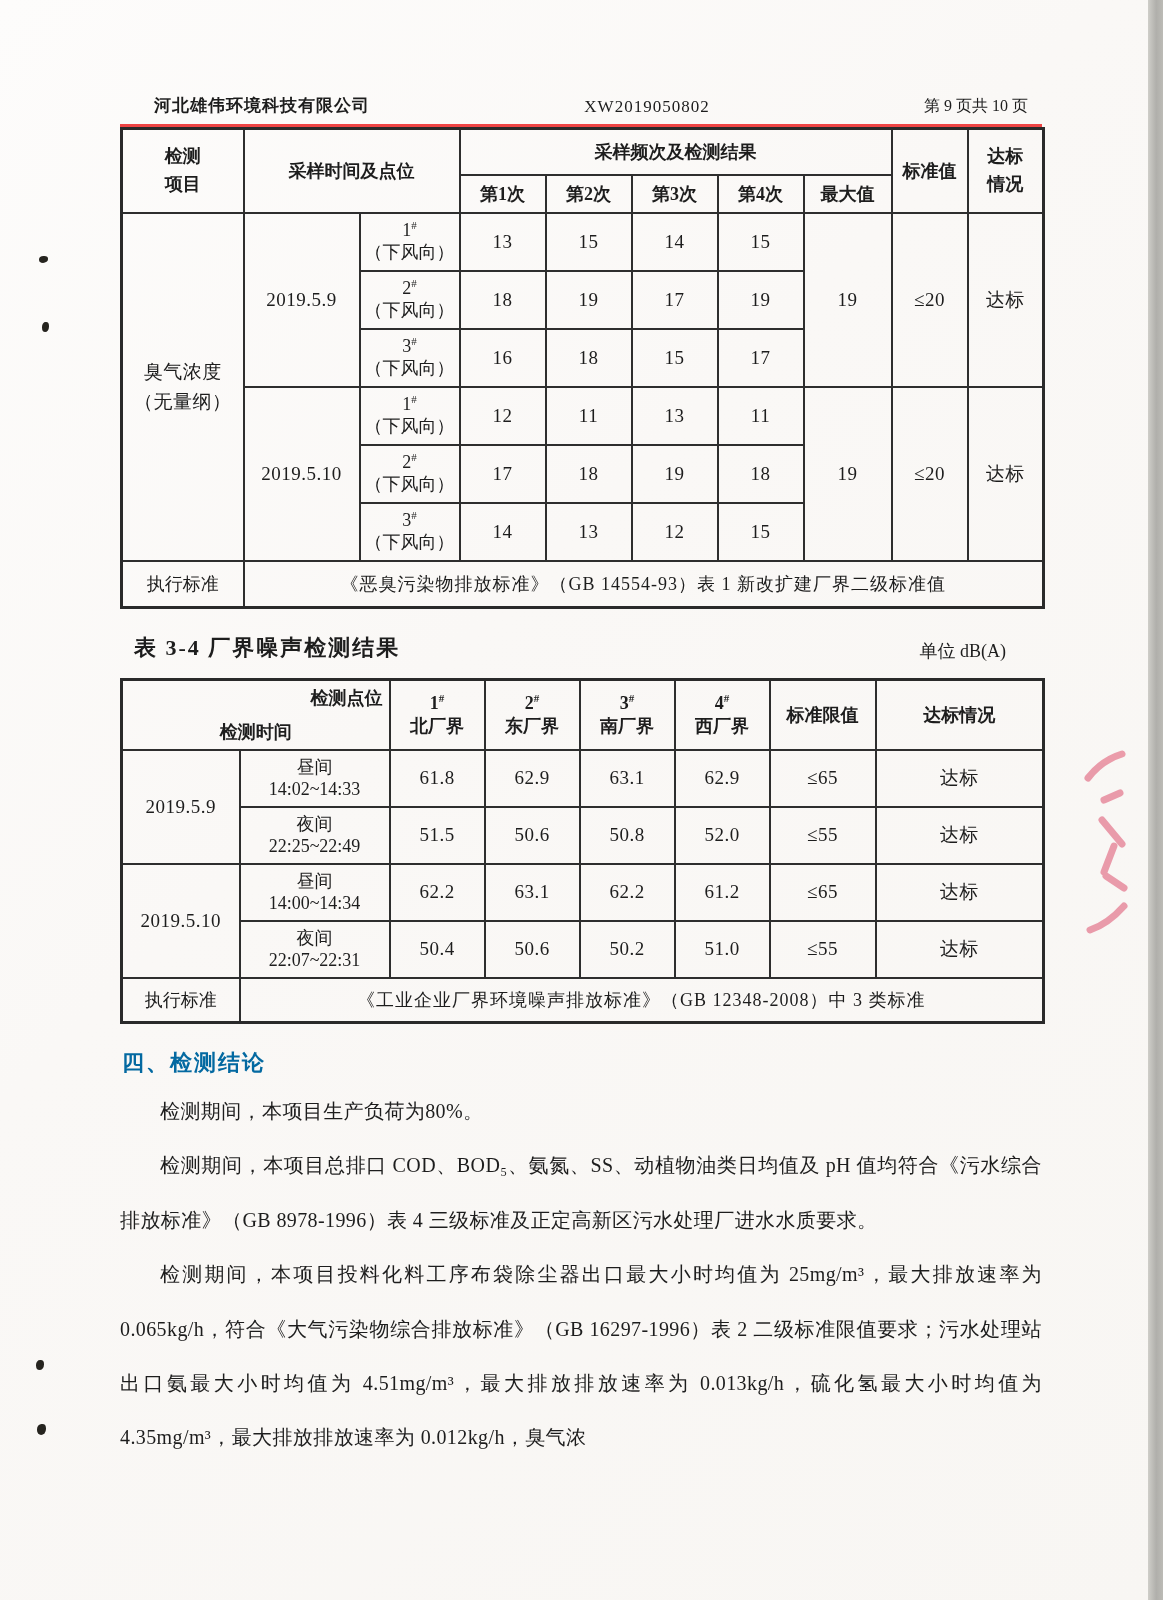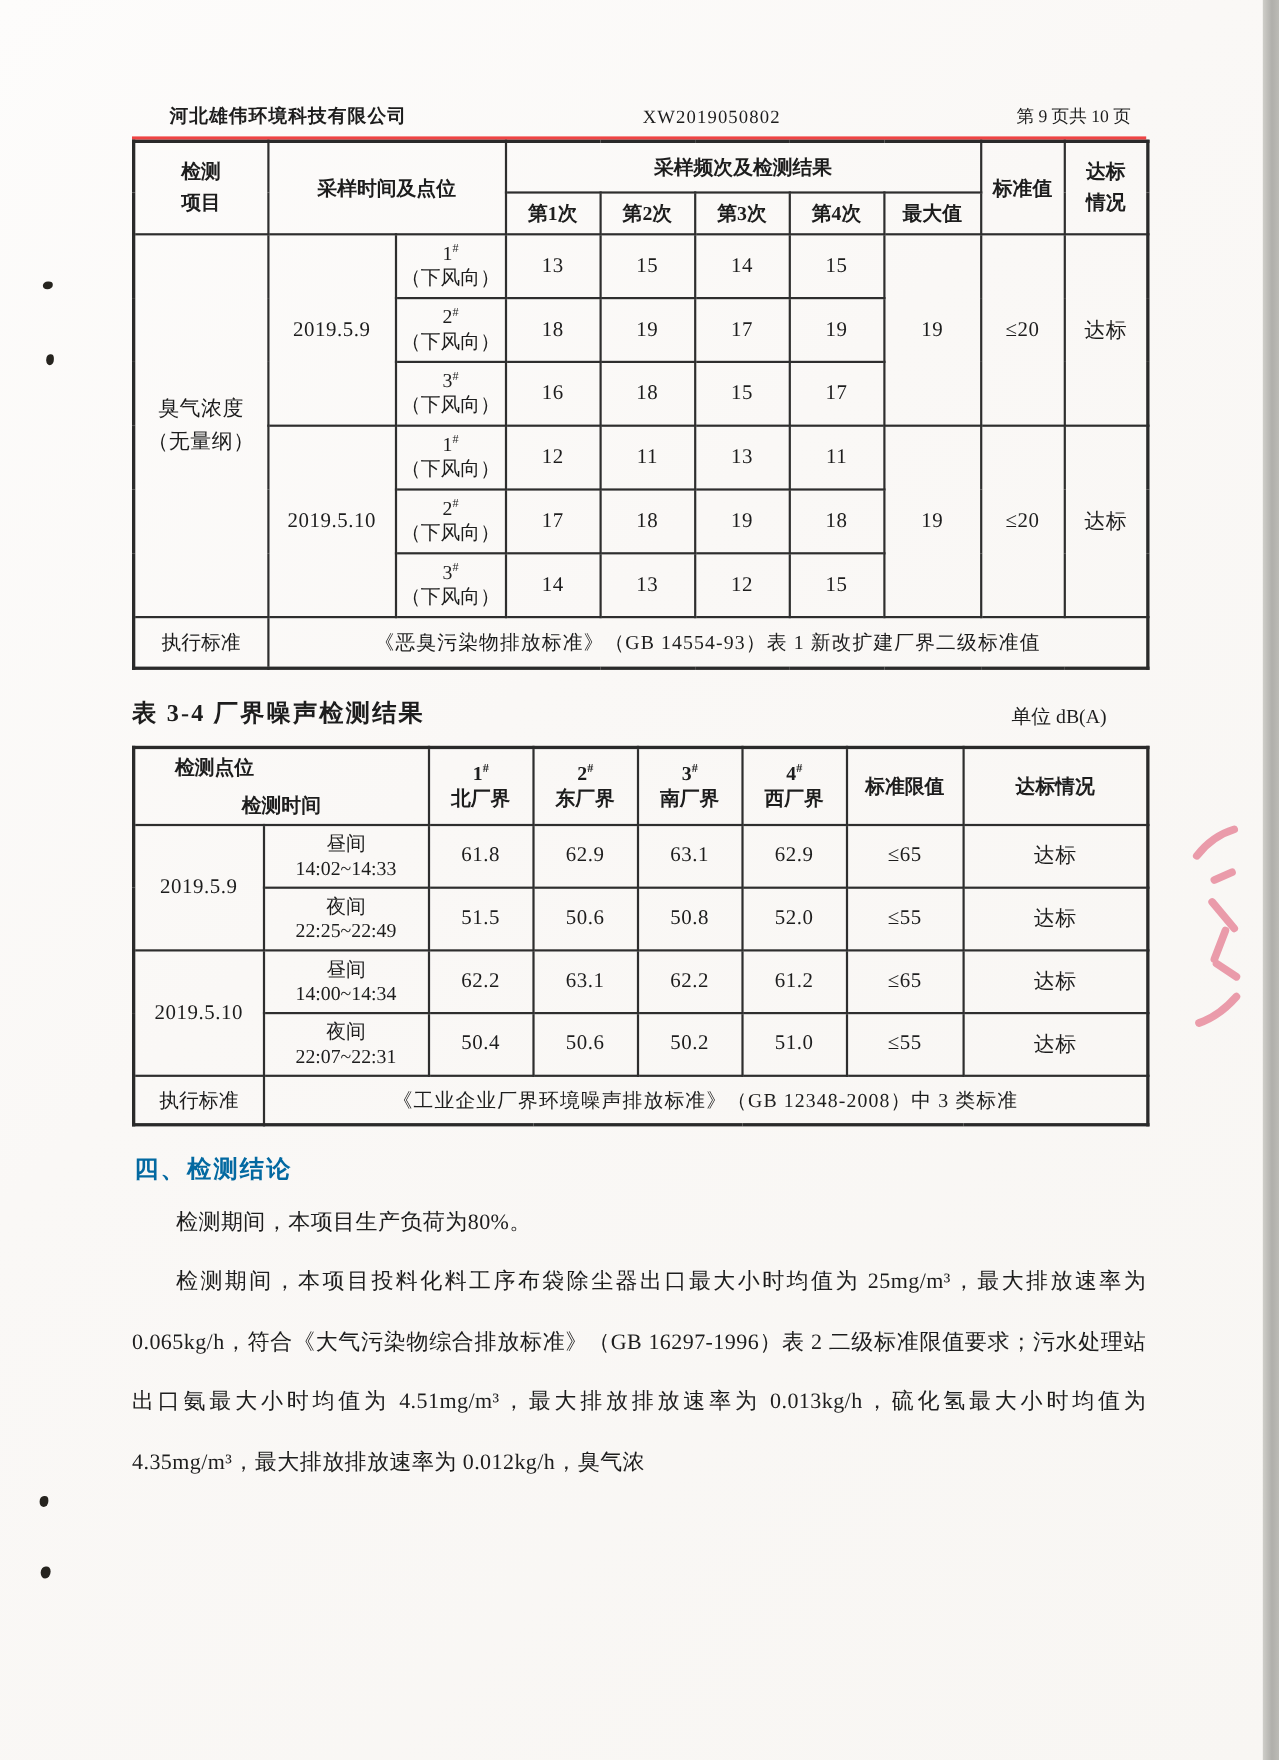--- a/index.html
+++ b/index.html
@@ -15,21 +15,21 @@
 
   
   .doc-header{display:flex;justify-content:space-between;align-items:flex-end;
     padding:0 14px 7px 34px;border-bottom:3px solid #ef4444;}
   .doc-header .company{font-size:17px;font-weight:bold;letter-spacing:1px;}
   .doc-header .repno{font-size:17px;letter-spacing:1px;}
   .doc-header .pageinfo{font-size:16px;}
 
   .tbl-title{font-size:23px;font-weight:bold;letter-spacing:2px;margin:27px 0 17px 2px;}
   .tbl2-title-row{display:flex;justify-content:space-between;align-items:flex-end;
-    margin:24px 0 15px 0;padding-right:36px;gap:40px;}
+    margin:24px 0 15px 14px;padding-right:36px;gap:40px;}
   .tbl2-title-row .t{font-size:22px;font-weight:bold;letter-spacing:2px;}
   .tbl2-title-row .u{font-size:18px;}
 
   table{width:100%;border-collapse:collapse;table-layout:fixed;text-align:center;
     border:3px solid #2a2a2a;padding-left:36px;}
   th,td{border:2px solid #2e2e2e;font-size:18px;padding:1px 2px;overflow:hidden;}
   th{font-weight:bold;}
   .ml{white-space:pre-line;line-height:1.55;}
   sup.mk{font-size:11px;vertical-align:super;line-height:0;}
   .num19{font-size:19px;letter-spacing:.5px;}
@@ -37,21 +37,21 @@
   
   tr.t1h1{height:46px;} tr.t1h2{height:38px;}
   tr.t1b{height:58px;} tr.t1f{height:47px;}
   
   tr.t2h{height:70px;} tr.t2b{height:57px;} tr.t2f{height:45px;}
 
   .pt-line1{line-height:1.3;font-size:18px;}
   .pt-line2{line-height:1.2;font-size:18px;}
 
   .corner-cell{vertical-align:middle;padding:4px 6px;}
-  .corner-top{text-align:left;font-weight:bold;font-size:18px;padding-left:30px;margin-bottom:10px;}
+  .corner-top{text-align:right;font-weight:bold;font-size:18px;padding-left:30px;margin-bottom:10px;}
   .corner-bottom{text-align:center;font-weight:bold;font-size:18px;}
 
   .exec-label{font-size:18px;}
   .exec-value{font-size:18px;letter-spacing:1px;}
 
   .section-heading{font-family:"Liberation Sans","DejaVu Sans",sans-serif;
     font-weight:bold;font-size:22px;letter-spacing:2px;margin:24px 0 6px 2px;color:#0369a1;}
   .para{font-size:20px;line-height:2.72;text-align:justify;text-indent:2em;
     margin:0;letter-spacing:.4px;}
   .para-block{margin-top:6px;}
@@ -295,16 +295,17 @@
     <tr class="t2f">
       <td class="exec-label">执行标准</td>
       <td colspan="7" class="exec-value">《工业企业厂界环境噪声排放标准》（GB 12348-2008）中 3 类标准</td>
     </tr>
   </tbody>
     </table>
 
   <div class="section-heading">四、检测结论</div>
   <div class="para-block">
     <p class="para">检测期间，本项目生产负荷为80%。</p>
+    <p class="para">检测期间，本项目总排口 COD、BOD₅、氨氮、SS、动植物油类日均值及 pH 值均符合《污水综合排放标准》（GB  8978-1996）表 4 三级标准及正定高新区污水处理厂进水水质要求。</p>
     <p class="para">检测期间，本项目投料化料工序布袋除尘器出口最大小时均值为 25mg/m³，最大排放速率为 0.065kg/h，符合《大气污染物综合排放标准》（GB 16297-1996）表 2 二级标准限值要求；污水处理站出口氨最大小时均值为 4.51mg/m³，最大排放排放速率为 0.013kg/h，硫化氢最大小时均值为 4.35mg/m³，最大排放排放速率为 0.012kg/h，臭气浓</p>
   </div>
 
 </div>
 
 </body></html>

